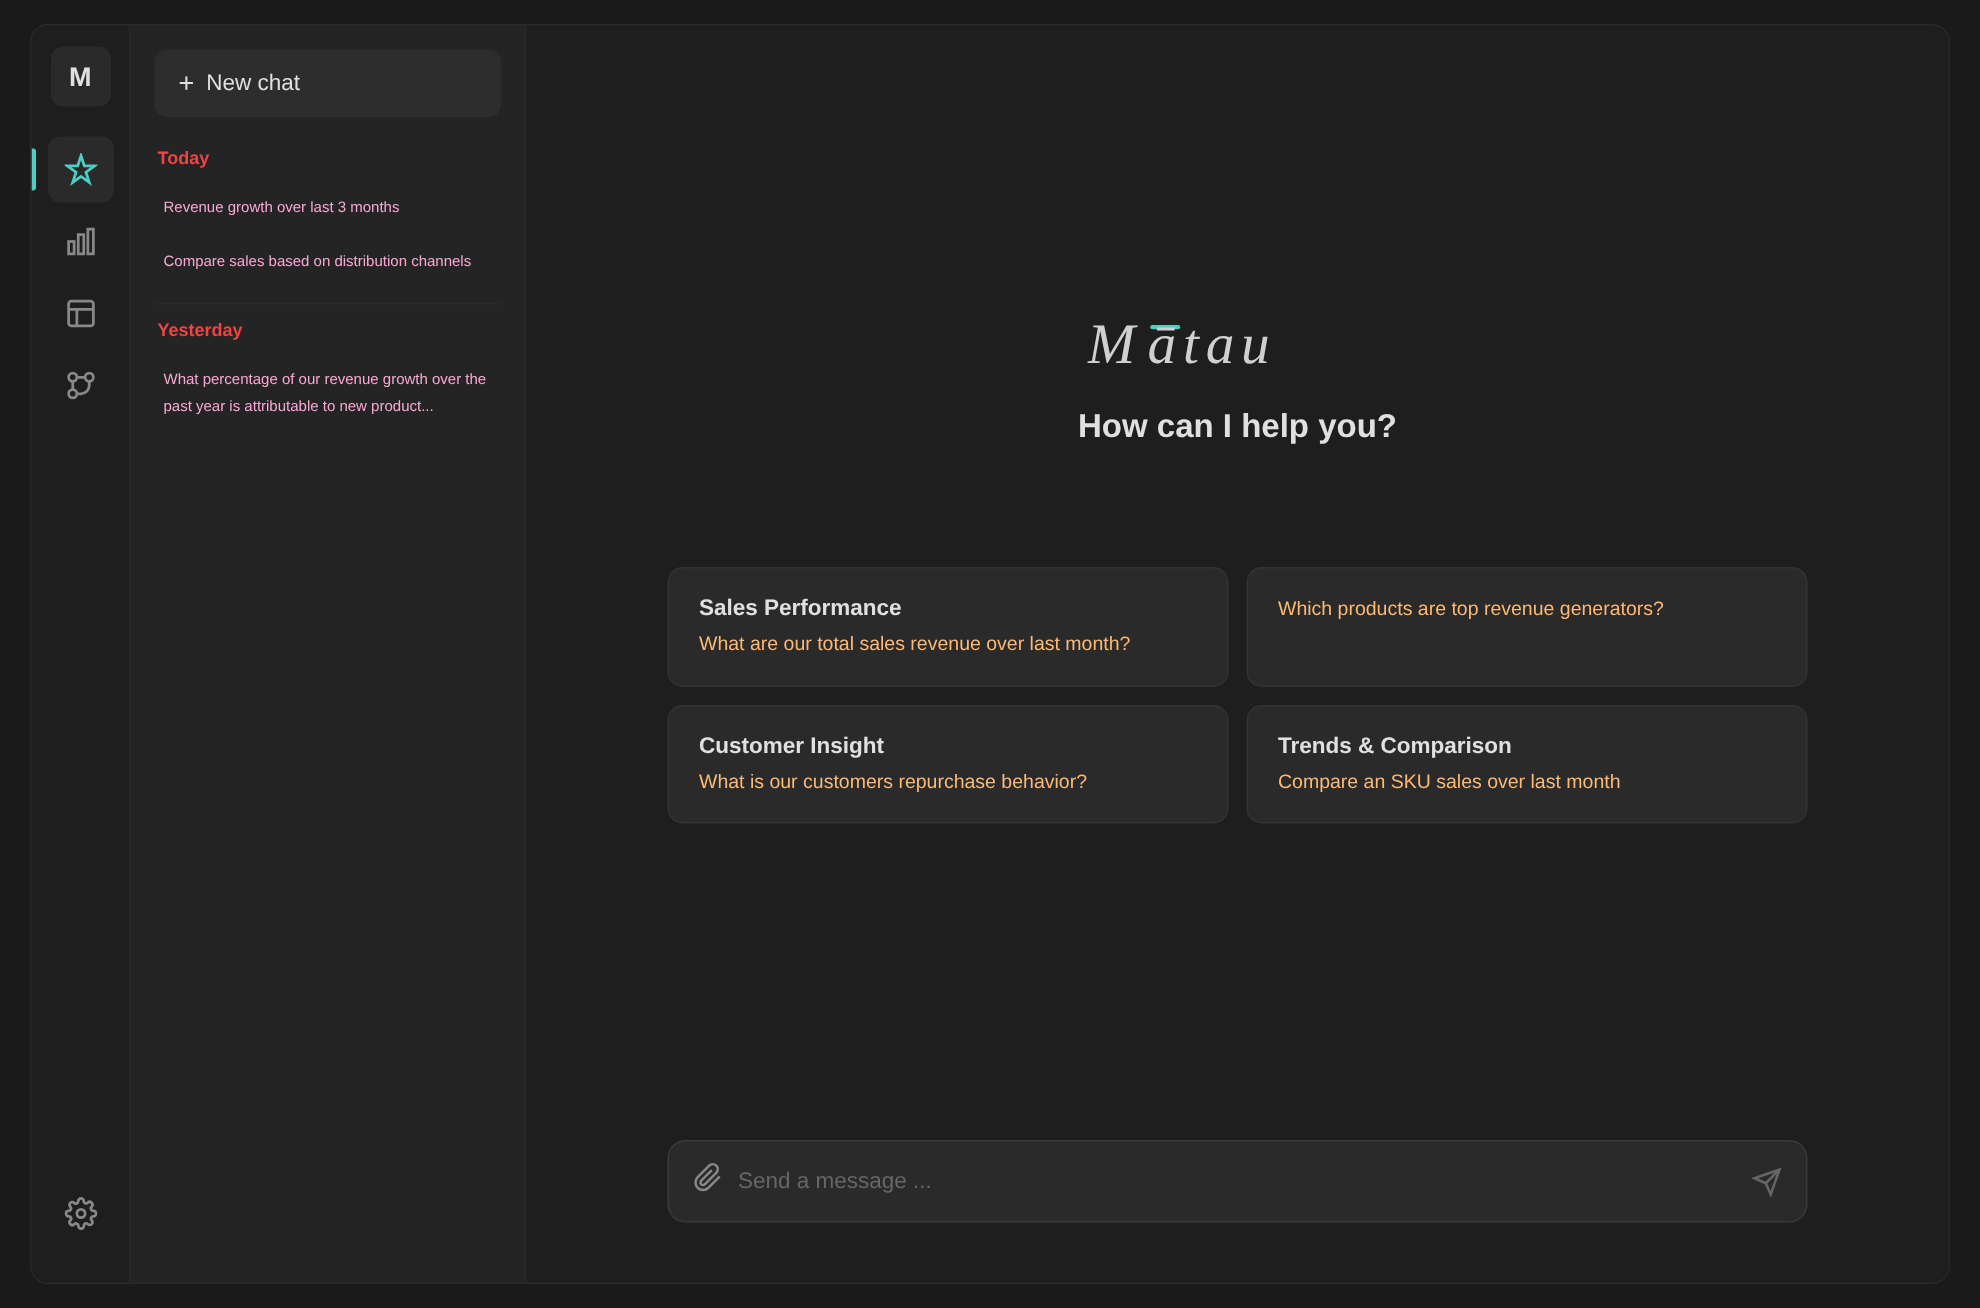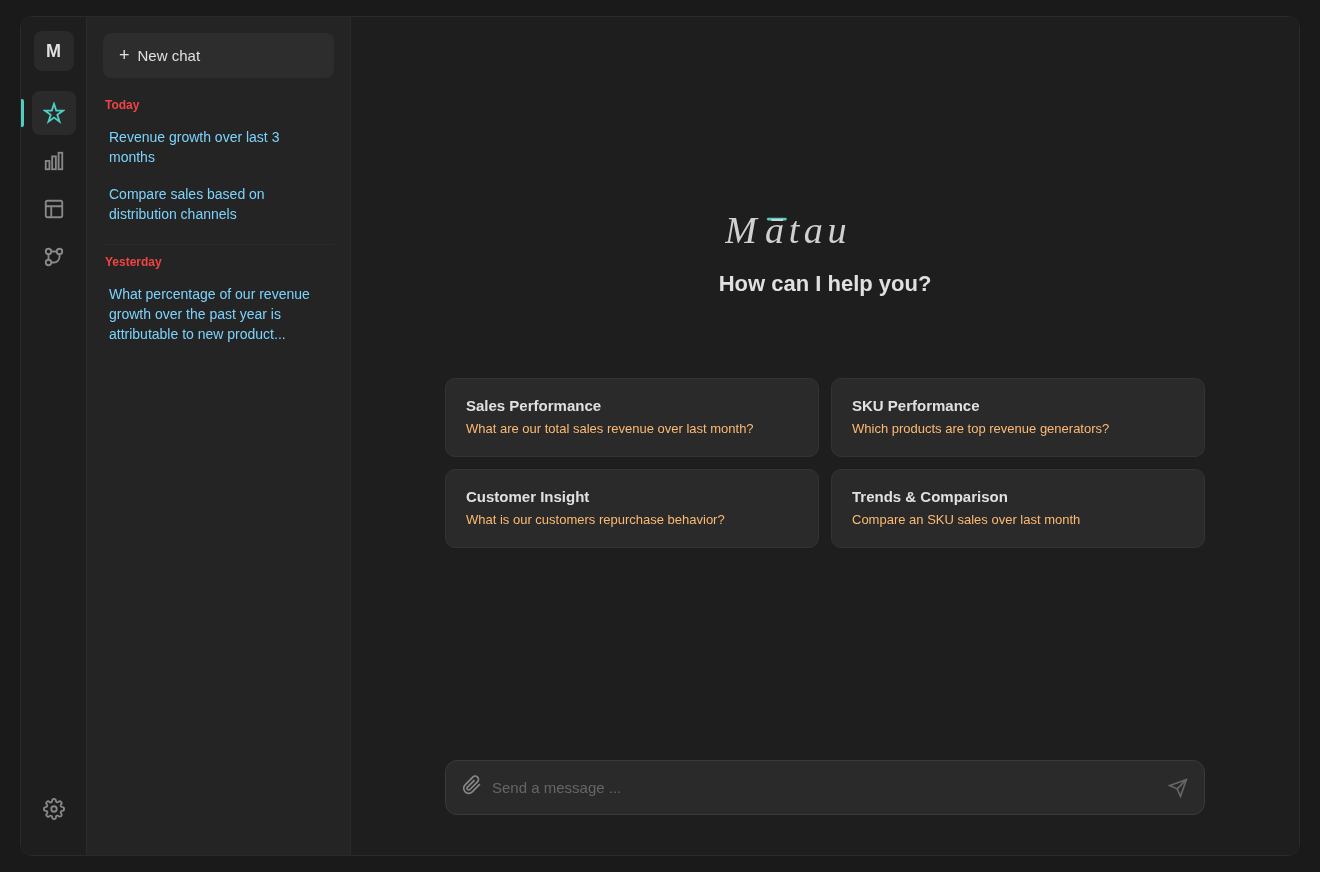--- a/index.html
+++ b/index.html
@@ -123,22 +123,22 @@
       margin-bottom: 8px;
       padding-left: 2px;
     }
     .chat-item {
       padding: 8px 6px;
       border-radius: 6px;
       cursor: pointer;
       margin-bottom: 2px;
     }
     .chat-item-text {
-      color: #7dd3fc;
-      font-size: 14px;
+      color: #f9a8d4;
+      font-size: 10px;
       line-height: 1.4;
     }
     .sidebar-divider {
       height: 1px;
       background: #2a2a2a;
       margin: 10px 0;
     }
 
     
     .main-content {
@@ -335,21 +335,20 @@
       </div>
 
       <div class="suggestion-grid">
 
         <div class="suggestion-card">
           <div class="card-title">Sales Performance</div>
           <div class="card-desc">What are our total sales revenue over last month?</div>
         </div>
 
         <div class="suggestion-card">
-          <div class="card-title">SKU Performance</div>
           <div class="card-desc">Which products are top revenue generators?</div>
         </div>
 
         <div class="suggestion-card">
           <div class="card-title">Customer Insight</div>
           <div class="card-desc">What is our customers repurchase behavior?</div>
         </div>
 
         <div class="suggestion-card">
           <div class="card-title">Trends &amp; Comparison</div>

